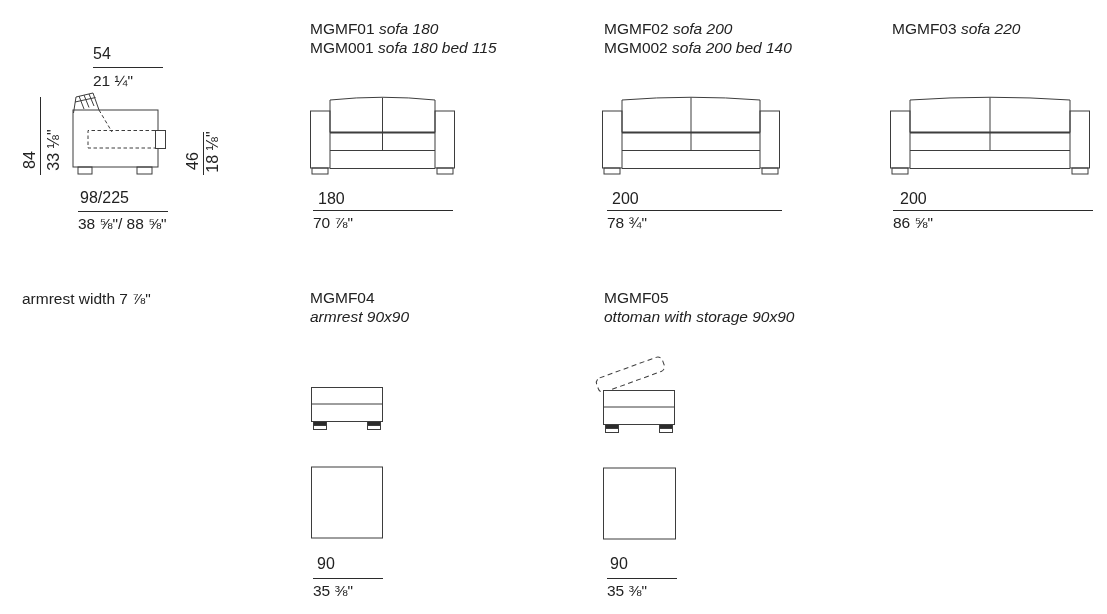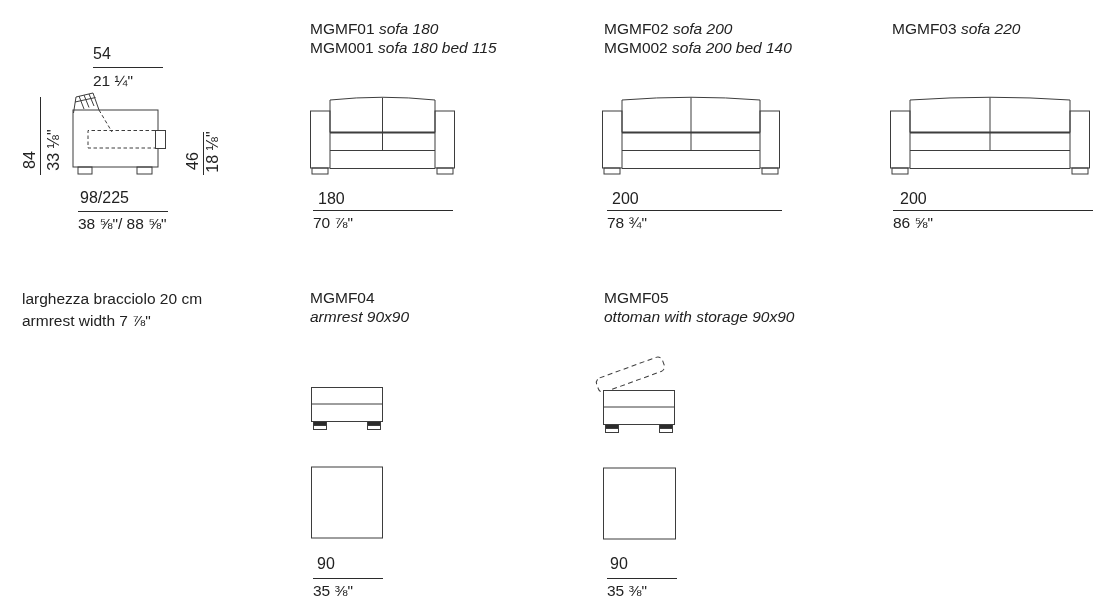--- a/index.html
+++ b/index.html
@@ -53,21 +53,20 @@
       <rect x="18" y="82" width="14" height="7"></rect>
       <rect x="77" y="82" width="15" height="7"></rect>
     </g>
   </svg>
 
   <div class="abs cm" style="left:80px;top:189px">98/225</div>
   <div class="abs hline" style="left:78px;top:211px;width:90px"></div>
   <div class="abs inch" style="left:78px;top:215px">38 ⅝"/ 88 ⅝"</div>
 
   <div class="abs note" style="left:22px;top:288px">
-    <div>larghezza bracciolo 20 cm</div>
     <div>armrest width 7 ⅞"</div>
   </div>
 
   <div class="abs hdr" style="left:310px;top:20px">
     <div><span class="code">MGMF01</span> <span class="desc">sofa 180</span></div>
     <div><span class="code">MGM001</span> <span class="desc">sofa 180 bed 115</span></div>
   </div>
   <svg class="abs" style="left:310px;top:93px" width="146" height="84" viewBox="0 0 146 84">
     <g fill="none" stroke="#3d3d3d" stroke-width="1">
       <path d="M20,39.5 V7 Q72.5,1.5 125,7 V39.5"></path>

